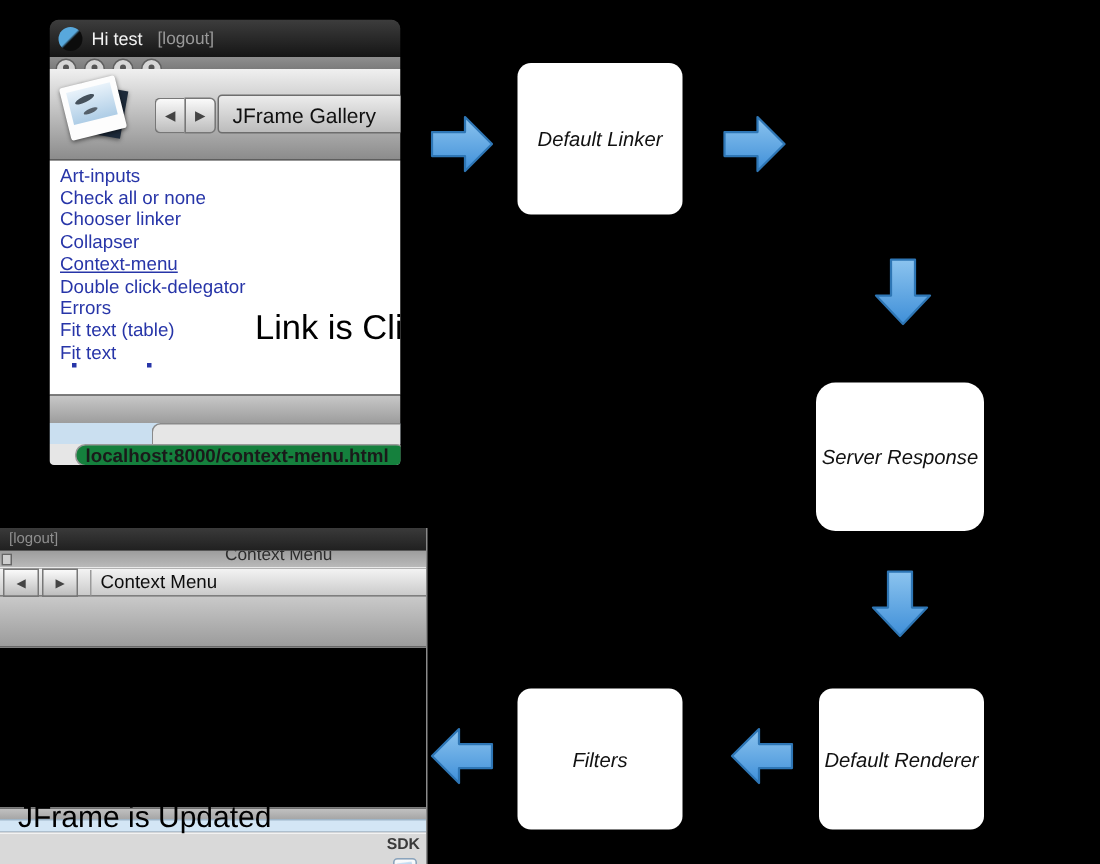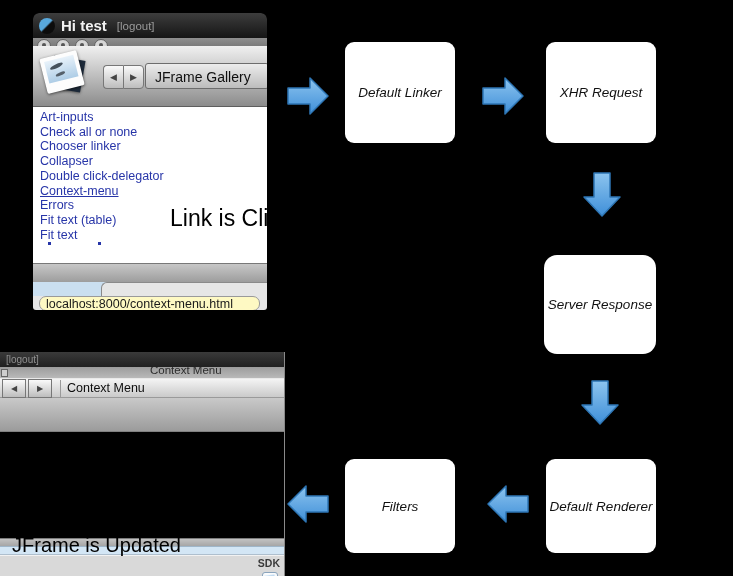--- a/index.html
+++ b/index.html
@@ -21,21 +21,21 @@
   .navbtn{display:inline-block;text-align:center;color:#444;
           background:linear-gradient(#fafafa,#bdbdbd);border:1px solid #777;}
 
   
   #gallery-window{left:33px;top:13px;width:234px;height:297px;border-radius:6px 6px 3px 3px;}
   .g-titlebar{position:absolute;left:0;top:0;width:100%;height:25px;
               background:linear-gradient(#3d3d3d,#151515);border-radius:6px 6px 0 0;
               display:flex;align-items:center;padding-left:6px;box-sizing:border-box;}
   .sphere{width:16px;height:16px;border-radius:50%;
           background:linear-gradient(135deg,#58a8dc 0 46%,#0c0c0c 54%);margin-right:6px;}
-  .g-apptitle{color:#f2f2f2;font-weight:bold;font-size:15px;}
+  .g-apptitle{color:#f2f2f2;font-weight:normal;font-size:12px;}
   .g-logout{color:#9a9a9a;font-size:11.5px;margin-left:10px;}
   .badge-strip{position:absolute;left:0;top:25px;width:100%;height:8px;overflow:hidden;
                background:linear-gradient(#8f8f8f,#7b7b7b);}
   .badge{position:absolute;top:1px;width:14px;height:14px;border-radius:50%;
          background:#d6d6d6;border:1px solid #5f5f5f;box-sizing:border-box;}
   .badge i{display:block;width:4px;height:4px;border-radius:50%;background:#555;margin:3px auto 0;}
   .g-toolbar{position:absolute;left:0;top:33px;width:100%;height:61px;
              background:linear-gradient(#f0f0f0,#8c8c8c);border-bottom:1px solid #5e5e5e;
              box-sizing:border-box;}
   .photos-icon{position:absolute;left:4px;top:2px;width:56px;height:56px;}
@@ -66,23 +66,23 @@
   .annotation{position:absolute;color:#000;white-space:nowrap;}
   #link-clicked{left:137px;top:192px;font-size:23px;}
   .g-graybar{position:absolute;left:0;top:250px;width:100%;height:19px;
              background:linear-gradient(#c7c7c7,#9d9d9d);border-top:1px solid #787878;
              box-sizing:border-box;}
   .g-bluestrip{position:absolute;left:0;top:269px;width:100%;height:14px;background:#cadff0;}
   .g-tab{position:absolute;left:68px;top:0;right:0;height:14px;background:#e6e6e6;
          border-top:1px solid #8a8a8a;border-left:1px solid #8a8a8a;
          border-top-left-radius:6px;box-sizing:border-box;}
   .g-urlrow{position:absolute;left:0;top:283px;width:100%;height:14px;background:#e6e6e6;}
-  .g-urlfield{position:absolute;left:6px;top:0;width:221px;height:15px;background:#fef9c3;
+  .g-urlfield{position:absolute;left:17px;top:0;width:221px;height:15px;background:#15803d;
               border:1px solid #9a9a9a;border-radius:7px;font-size:12.5px;color:#1a1a1a;
-              line-height:14px;padding-left:6px;box-sizing:border-box;white-space:nowrap;overflow:hidden;}
+              line-height:14px;padding-left:6px;box-sizing:border-box;white-space:nowrap;overflow:hidden;font-weight:bold;}
 
   
   #context-window{left:0;top:352px;width:284px;height:224px;border-right:1px solid #8a8a8a;}
   .c-logoutbar{position:absolute;left:0;top:0;width:100%;height:15px;
                background:linear-gradient(#3a3a3a,#202020);color:#8f8f8f;font-size:10px;
                line-height:15px;padding-left:6px;box-sizing:border-box;}
   .c-fadedtitle{position:absolute;left:0;top:15px;width:100%;height:11px;overflow:hidden;
                 background:linear-gradient(#9c9c9c,#b9b9b9);}
   .c-fadedtitle .t{font-size:11.5px;color:#2d2d2d;margin:-3px 0 0 150px;white-space:nowrap;}
   .c-fadedtitle .fragicon{position:absolute;left:1px;top:2px;width:7px;height:8px;
@@ -171,22 +171,22 @@
         <span class="navbtn">▶</span>
       </div>
       <div class="g-titlefield">JFrame Gallery</div>
     </div>
     <div class="g-content">
 
     <div class="glink">Art-inputs</div>
         <div class="glink">Check all or none</div>
         <div class="glink">Chooser linker</div>
         <div class="glink">Collapser</div>
+        <div class="glink active">Context-menu</div>
         <div class="glink">Double click-delegator</div>
-        <div class="glink active">Context-menu</div>
         <div class="glink">Errors</div>
         <div class="glink">Fit text (table)</div>
         <div class="glink">Fit text</div>
         <div class="glink-frag">
           <span style="left:8px"></span>
           <span style="left:58px"></span>
         </div>
       </div>
     <div class="annotation" id="link-clicked">Link is Click</div>
     <div class="g-graybar"></div>
@@ -223,21 +223,20 @@
           </span>
         <span class="swirl-icon">
             <i></i>
           </span>
       </div>
     </div>
     <div class="annotation" id="jframe-updated">JFrame is Updated</div>
   </div>
 
   <div class="flow-box" id="box-default-linker">Default Linker</div>
-  <div class="flow-box" id="box-xhr-request">XHR Request</div>
   <div class="flow-box" id="box-server-response">Server Response</div>
   <div class="flow-box" id="box-default-renderer">Default Renderer</div>
   <div class="flow-box" id="box-filters">Filters</div>
 
   <svg class="arrow" style="left:287px;top:75px" width="42" height="42" viewBox="0 0 42 42">
     <polygon points="1,13 23,13 23,3 41,21 23,39 23,29 1,29" fill="url(#arrowGrad)" stroke="#2e76b5" stroke-width="1.5" stroke-linejoin="round"></polygon>
   </svg>
   <svg class="arrow" style="left:482px;top:75px" width="42" height="42" viewBox="0 0 42 42">
     <polygon points="1,13 23,13 23,3 41,21 23,39 23,29 1,29" fill="url(#arrowGrad)" stroke="#2e76b5" stroke-width="1.5" stroke-linejoin="round"></polygon>
   </svg>

